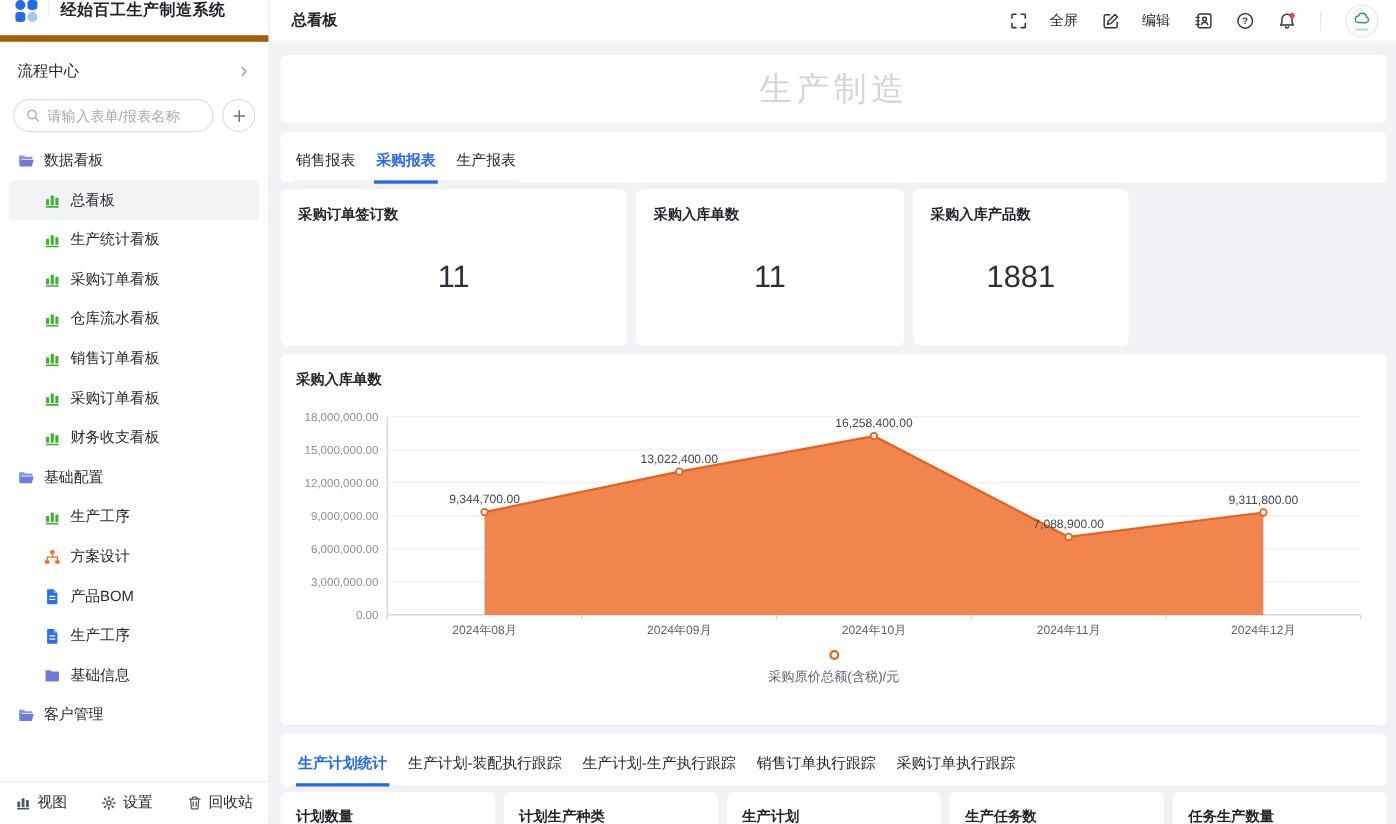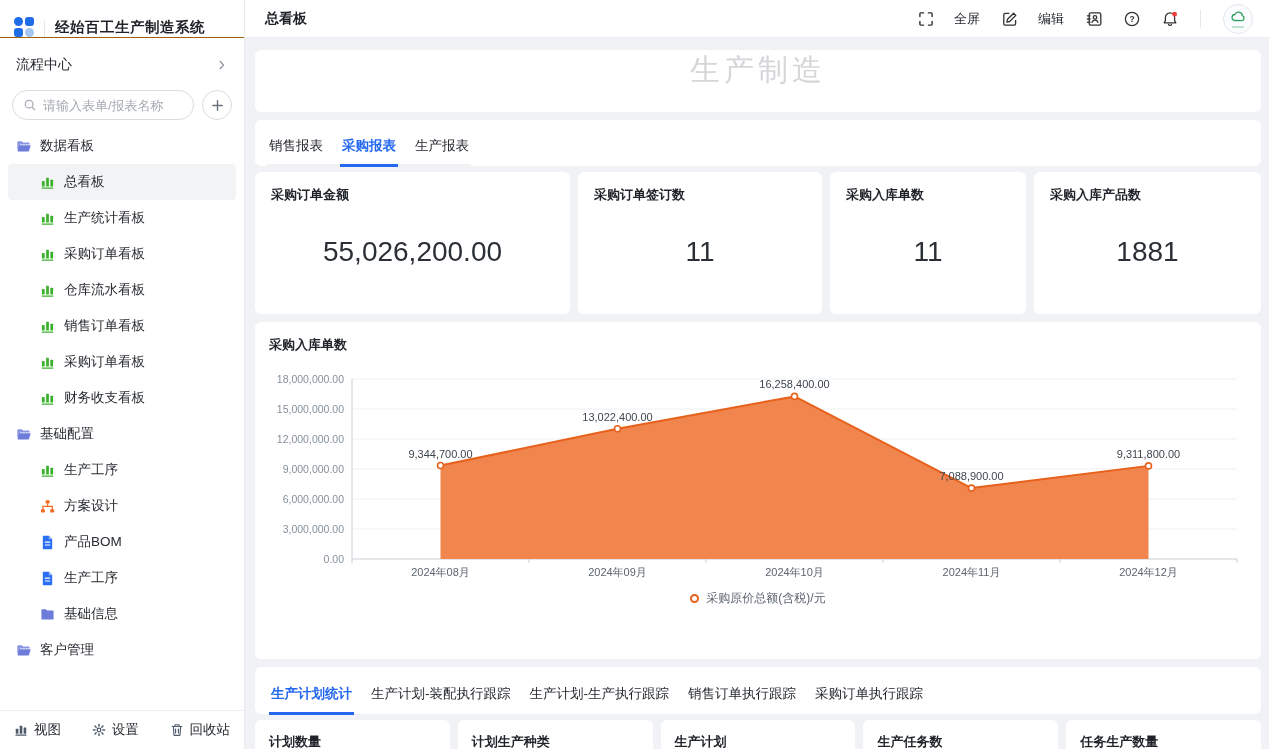--- a/index.html
+++ b/index.html
@@ -4,22 +4,22 @@
 <style>
   * { margin:0; padding:0; box-sizing:border-box; }
   html,body { width:1269px; height:749px; overflow:hidden;
     font-family:"Liberation Sans","DejaVu Sans",sans-serif;
     background:#f0f2f5; color:#262a30; }
   .ico { display:inline-flex; align-items:center; justify-content:center; flex:none; }
 
   
   .sidebar { position:absolute; left:0; top:0; width:245px; height:749px;
     background:#fff; border-right:1px solid #e8eaee; display:flex; flex-direction:column; }
-  .logo-row { height:38px; display:flex; align-items:flex-end; padding:0 14px;
-    border-bottom:1px solid #a16207; flex:none; }
+  .logo-row { height:38px; display:flex; align-items:flex-start; padding:0 14px;
+    border-bottom:6px solid #a16207; flex:none; }
   .logo-mark { width:20px; height:20px; display:grid; grid-template-columns:9px 9px;
     grid-template-rows:9px 9px; gap:2px; }
   .logo-mark i { display:block; }
   .logo-mark i:nth-child(1){ background:#1f6ce8; border-radius:50%; }
   .logo-mark i:nth-child(2){ background:#1f6ce8; border-radius:3px; }
   .logo-mark i:nth-child(3){ background:#1f6ce8; border-radius:3px; }
   .logo-mark i:nth-child(4){ background:#a4c6f2; border-radius:50%; }
   .logo-divider { width:1px; height:16px; background:#e5e6eb; margin:0 10px; }
   .app-title { font-size:14.5px; font-weight:bold; color:#1f2329; letter-spacing:.5px; }
 
@@ -56,42 +56,42 @@
   .topbar-actions { display:flex; align-items:center; gap:22px; }
   .tb-act { display:flex; align-items:center; gap:20px; font-size:13px; color:#1f2329; cursor:pointer; }
   .tb-divider { width:1px; height:18px; background:#e5e6eb; }
   .avatar { width:30px; height:30px; border-radius:50%; background:#fbfcfd; border:1px solid #e3e7ee;
     display:flex; flex-direction:column; align-items:center; justify-content:center; cursor:pointer; }
   .avatar .mini-line { width:12px; height:2px; background:#bfe3cf; border-radius:1px; margin-top:1px; }
 
   .content { position:absolute; left:0; top:38px; width:1024px; height:711px; padding:12px 8px 0 10px; }
   .card { background:#fff; border-radius:6px; }
 
-  .banner-card { height:62px; display:flex; align-items:flex-start; justify-content:center; margin-bottom:8px; }
+  .banner-card { height:62px; display:flex; align-items:center; justify-content:center; margin-bottom:8px; }
   .banner-title { font-size:30px; color:#d4d6d9; letter-spacing:4px; }
 
   .tabs-card { height:46px; margin-bottom:6px; padding:0 12px; display:flex; align-items:flex-end; }
   .tabs { display:inline-flex; gap:15px; border-bottom:2px solid #f0f1f3; }
   .tabs.no-line { border-bottom-color:transparent; }
   .tab { font-size:13.5px; color:#1f2329; padding:12px 2px 9px; border-bottom:3px solid transparent;
     margin-bottom:-2.5px; cursor:pointer; white-space:nowrap; }
   .tab.active { color:#2468F2; border-bottom-color:#2468F2; font-weight:bold; }
 
   .kpi-row { display:flex; gap:8px; margin-bottom:8px; }
   .kpi-card { height:142px; padding:14px 16px; display:flex; flex-direction:column; }
   .kpi-card:nth-child(1){ width:315px; } .kpi-card:nth-child(2){ width:244px; }
   .kpi-card:nth-child(3){ width:196px; } .kpi-card:nth-child(4){ flex:1; }
   .kpi-label { font-size:13px; font-weight:bold; color:#1f2329; }
   .kpi-value-wrap { flex:1; display:flex; align-items:center; justify-content:center; }
   .kpi-value { font-size:28px; color:#2b2f36; }
 
   .chart-card { height:337px; margin-bottom:8px; padding:14px 0 0 0; }
   .chart-title { font-size:13px; font-weight:bold; color:#1f2329; padding-left:14px; }
   .chart-wrap { margin-top:6px; }
-  .legend-row { display:flex; align-items:center; justify-content:center; gap:7px; margin-top:4px; }
+  .legend-row { display:flex; align-items:center; justify-content:center; gap:7px; margin-top:4px;flex-direction:column; }
   .legend-ring { width:9px; height:9px; border:2px solid #E8611C; border-radius:50%; background:#fff; }
   .legend-label { font-size:12px; color:#5c6470; }
 
   .ttabs-card { height:47px; margin-bottom:6px; padding:0 14px; display:flex; align-items:flex-end; }
   .mini-row { display:flex; gap:8px; }
   .mini-card { width:195px; height:80px; padding:13px 14px; }
   .mini-label { font-size:13px; font-weight:bold; color:#1f2329; }
 </style>
 </head>
 <body>
@@ -430,26 +430,20 @@
 
     <div class="card tabs-card">
       <div class="tabs" id="report-tabs">
           <div class="tab">销售报表</div>
           <div class="tab active">采购报表</div>
           <div class="tab">生产报表</div>
         </div>
     </div>
 
     <div class="kpi-row" id="kpi-row">
-        <div class="card kpi-card">
-          <div class="kpi-label">采购订单金额</div>
-    <div class="kpi-value-wrap">
-            <div class="kpi-value">55,026,200.00</div>
-          </div>
-        </div>
         <div class="card kpi-card">
           <div class="kpi-label">采购订单签订数</div>
     <div class="kpi-value-wrap">
             <div class="kpi-value">11</div>
           </div>
         </div>
         <div class="card kpi-card">
           <div class="kpi-label">采购入库单数</div>
     <div class="kpi-value-wrap">
             <div class="kpi-value">11</div>

